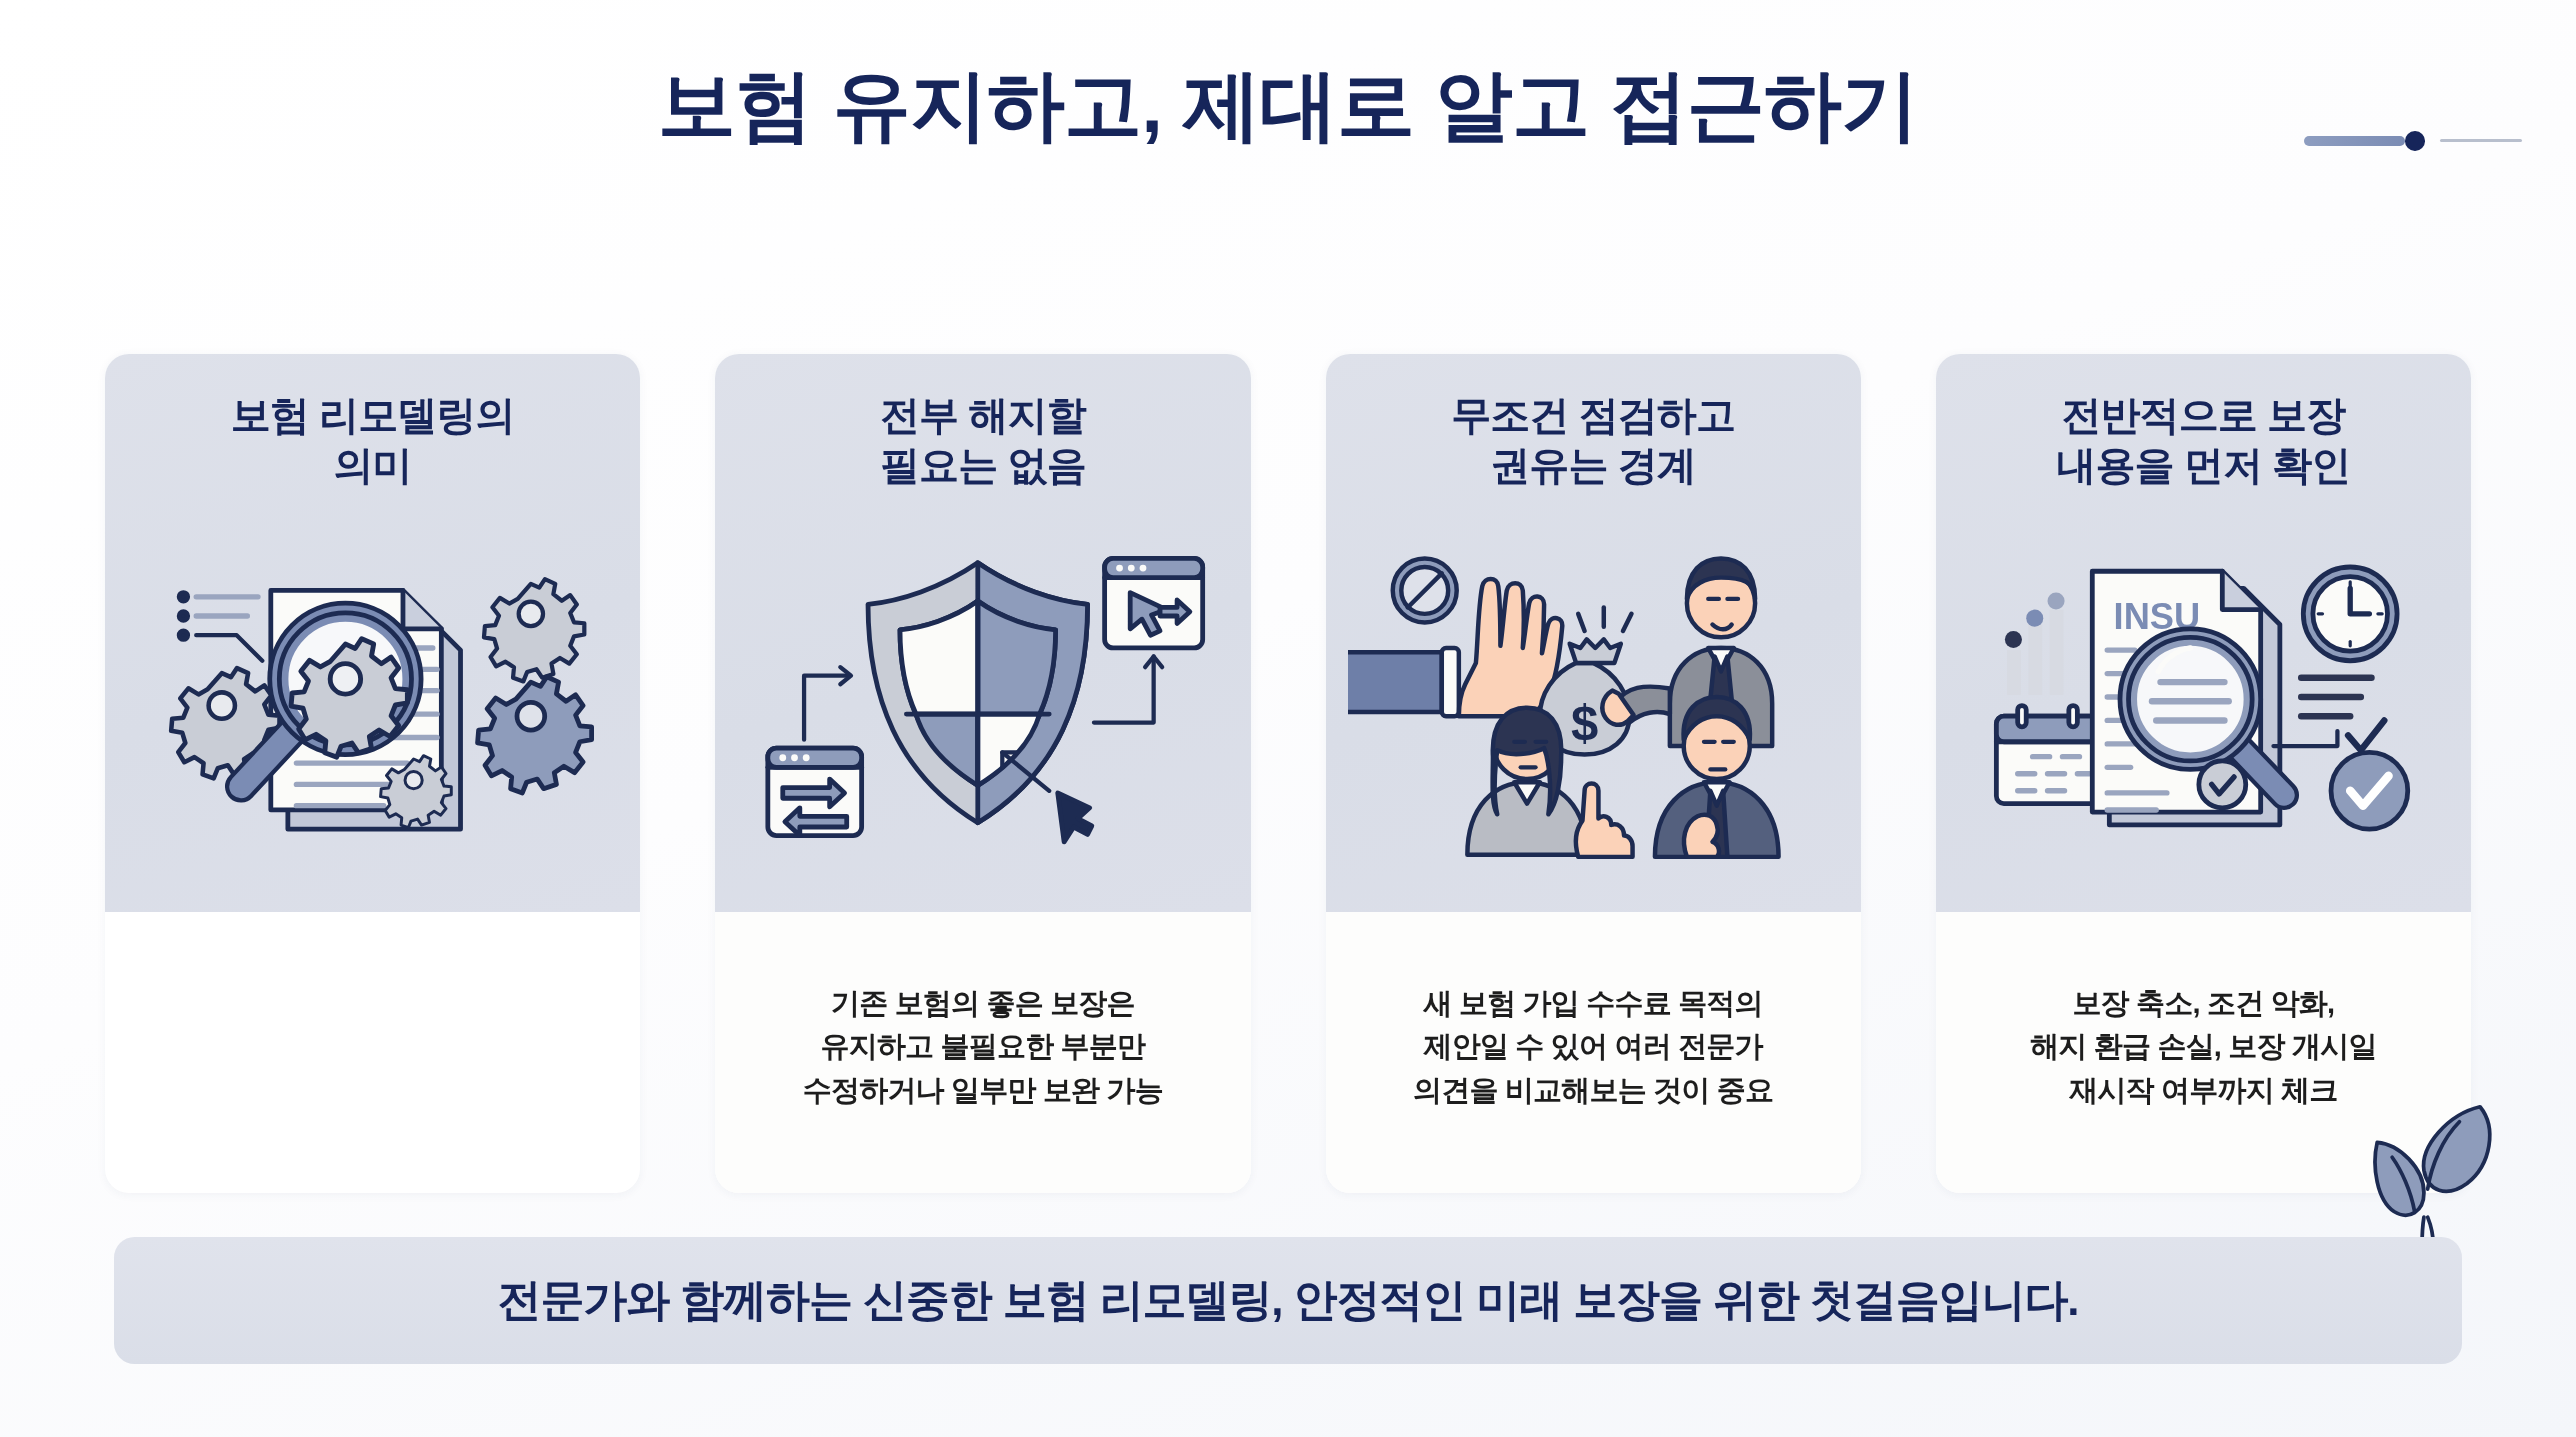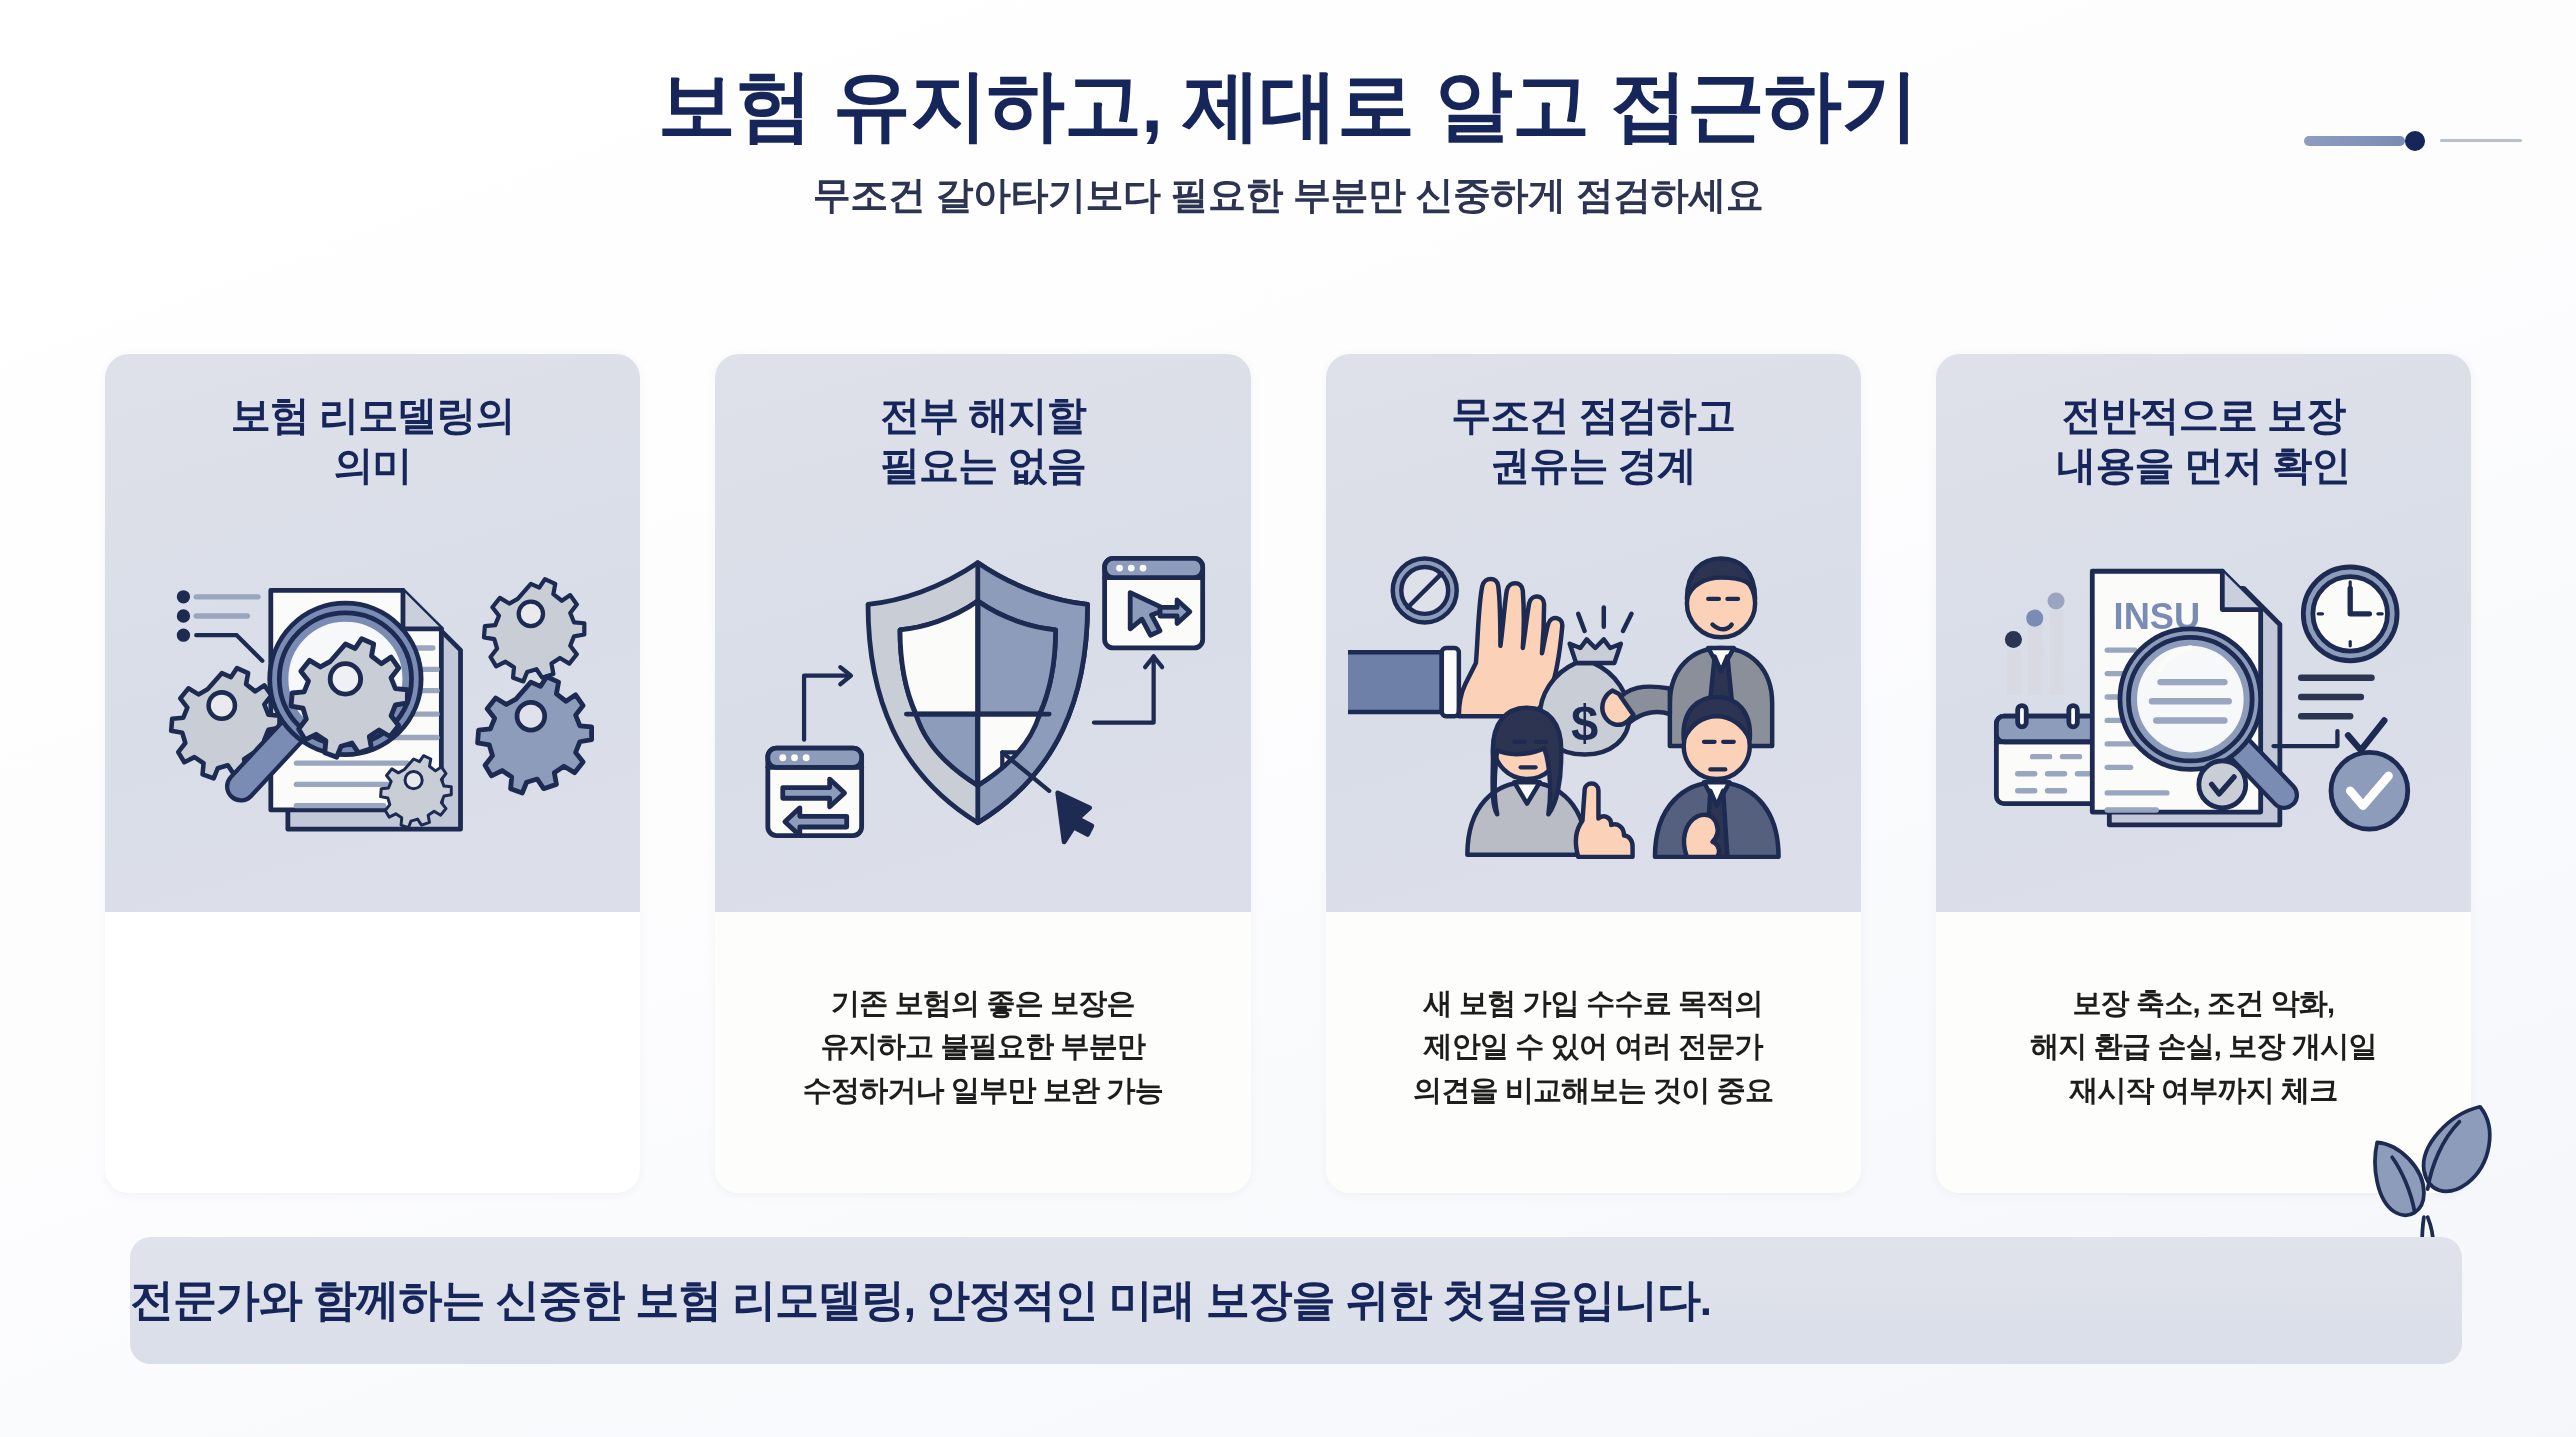--- a/index.html
+++ b/index.html
@@ -122,29 +122,29 @@
     color: #1d1d1d;
     text-align: center;
     line-height: 1.50;
     letter-spacing: -0.8px;
     white-space: pre-line;
   }
 
   
   .footer-banner {
     position: absolute;
-    left: 130px;
+    left: 114px;
     right: 114px;
     top: 1237px;
     height: 127px;
     border-radius: 20.6px;
     background: linear-gradient(180deg, #e0e3ec 0%, #dadee8 100%);
     display: flex;
     align-items: center;
-    justify-content: flex-start;
+    justify-content: center;
   }
   .footer-text {
     font-size: 44px;
     font-weight: 700;
     color: #16255a;
     letter-spacing: -1.1px;
     text-align: center;
   }
 
   
@@ -155,21 +155,20 @@
     width: 187px;
     height: 187px;
     pointer-events: none;
   }
 </style>
 </head>
 <body>
 
 <div class="header">
   <h1 class="page-title">보험 유지하고, 제대로 알고 접근하기</h1>
-  <div class="page-subtitle">무조건 갈아타기보다 필요한 부분만 신중하게 점검하세요</div>
 </div>
 
 <div class="top-decor">
   <div class="decor-bar"></div>
   <div class="decor-dot"></div>
   <div class="decor-line"></div>
 </div>
 
 <div class="cards">
 

